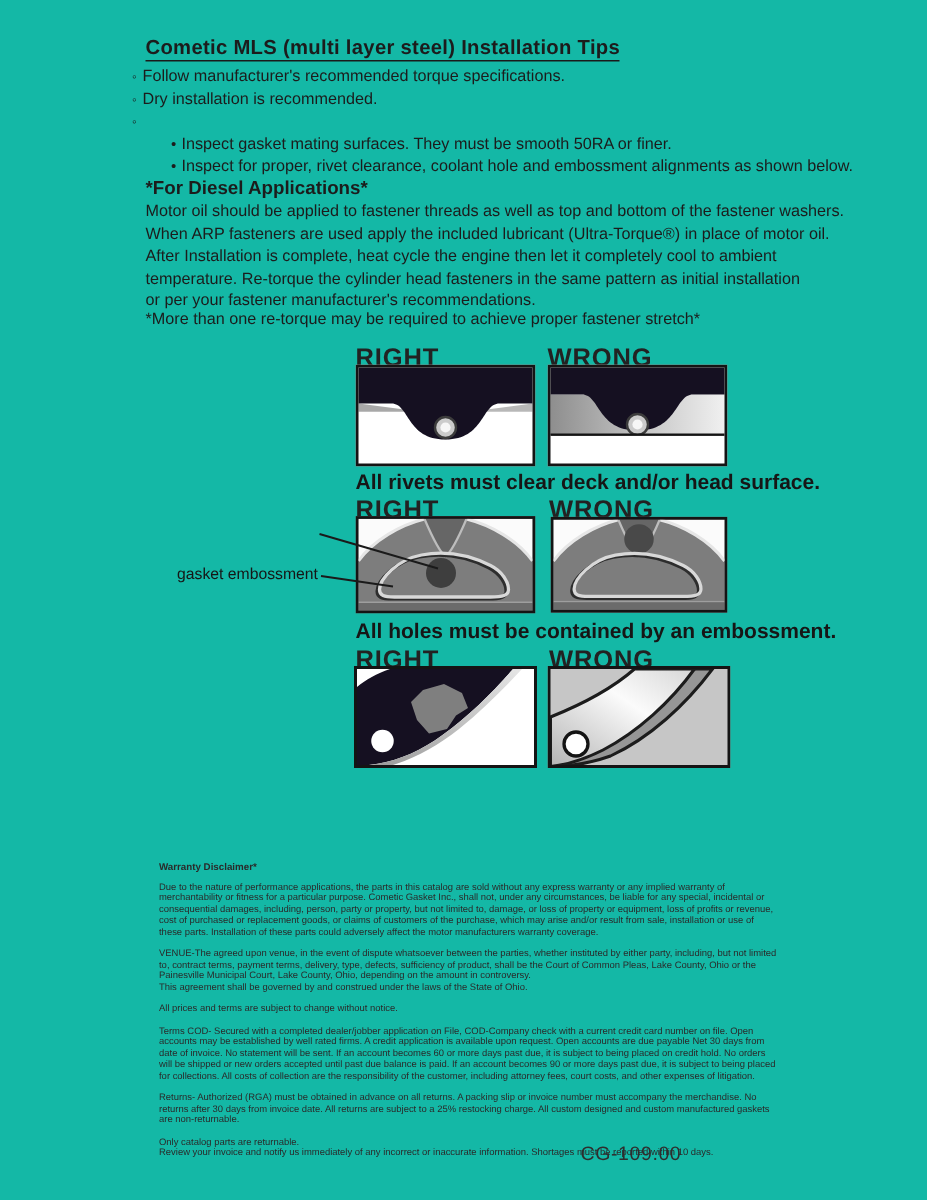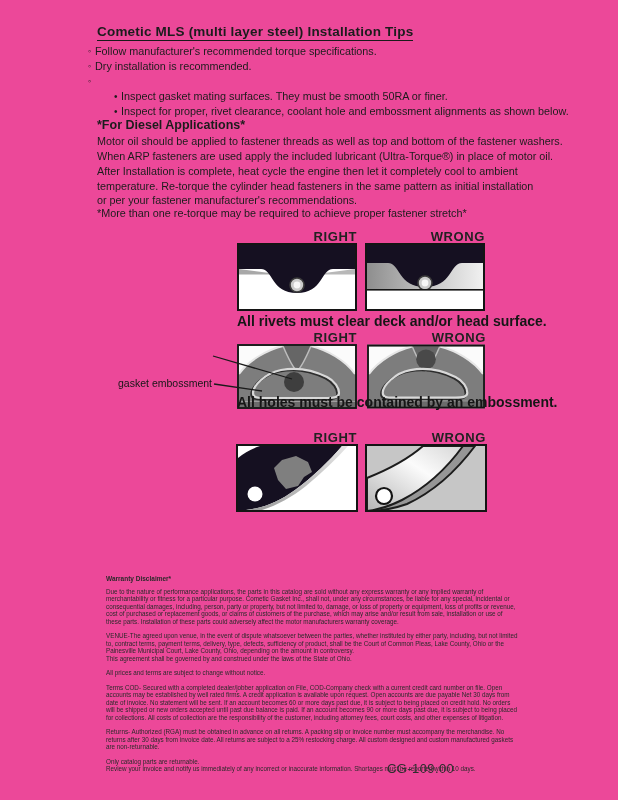--- a/index.html
+++ b/index.html
@@ -1,28 +1,28 @@
 <!DOCTYPE html>
 <html><head>
 <meta charset="utf-8">
 <style>
   html,body{margin:0;padding:0;background:#e8e8e8;}
-  #page{position:relative;width:618px;height:800px;background:#ec4899;margin:0 auto;
+  #page{position:relative;width:618px;height:800px;background:#14b8a6;margin:0 auto;
         font-family:"Liberation Sans","DejaVu Sans",sans-serif;color:#1c1c1c;overflow:hidden;}
   .abs{position:absolute;}
   .title{left:97px;top:24px;font-size:13.5px;font-weight:bold;border-bottom:1.6px solid #1a1a1a;padding-bottom:1px;letter-spacing:.2px;}
   .bullets{left:88px;top:44px;width:500px;font-size:10.8px;}
   .li{display:flex;line-height:15px;}
   .li .mk{width:7px;flex:0 0 7px;font-size:9px;line-height:15px;}
   .li.sub{margin-left:26px;}
   .li.sub .mk{font-size:10px;}
   .h2{left:97px;top:118px;font-size:12.5px;font-weight:bold;}
   .para{left:97px;width:482px;font-size:10.8px;line-height:14.6px;white-space:pre-line;}
   .p1{top:134px;} .p2{top:164px;} .pnote{top:206px;}
-  .rwlabel{font-size:13px;font-weight:bold;letter-spacing:.6px;text-align:right;width:120px;color:#222;}
+  .rwlabel{font-size:17px;font-weight:bold;letter-spacing:.6px;text-align:left;width:120px;color:#222;}
   .dbox{display:block;}
   .caption{font-size:14px;font-weight:bold;color:#161616;}
   .callout{font-size:10.5px;text-align:right;line-height:11.5px;color:#161616;}
   .legal{left:106px;top:575px;width:412px;font-size:6.3px;line-height:7.5px;color:#2a2a2a;}
   .legal .lh{font-weight:bold;font-size:6.5px;margin:0 0 5px 0;}
   .legal p{margin:0 0 7px 0;}
   .legal p.nogap{margin-bottom:0;}
   .footer-code{left:387px;top:761px;font-size:13px;color:#2e2e2e;letter-spacing:.4px;}
   svg{display:block;}
   #leader-lines{left:0;top:0;pointer-events:none;}
@@ -133,21 +133,21 @@
       <path d="M46,2 C52,16 56,24 60,27" stroke="#bdbdbd" stroke-width="1.5" fill="none"></path>
       <path d="M74,2 C68,16 64,24 60,27" stroke="#bdbdbd" stroke-width="1.5" fill="none"></path>
       <circle cx="60" cy="15" r="10" fill="#494949"></circle>
       <path d="M16,49 C16,42 28,29 44,26 C60,23 76,26 90,33 C98,37 102,44 102,49 C102,53 98,54 90,54 L26,54 C19,54 16,53 16,49 Z" fill="none" stroke="#2d2d2d" stroke-width="2.4" transform="translate(-1.5,1.2)"></path>
       <path d="M16,49 C16,42 28,29 44,26 C60,23 76,26 90,33 C98,37 102,44 102,49 C102,53 98,54 90,54 L26,54 C19,54 16,53 16,49 Z" fill="none" stroke="#d8d8d8" stroke-width="2.2"></path>
       <rect x="2" y="57" width="116" height="1" fill="#9e9e9e"></rect>
       <rect x="2" y="58" width="116" height="5" fill="#6b6b6b"></rect>
       <rect x="1" y="1" width="118" height="63" fill="none" stroke="#141414" stroke-width="1.8"></rect>
     </svg>
   </div>
-  <div class="abs caption" style="left:237px;top:394px;">All holes must be contained by an embossment.</div>
+  <div class="abs caption" style="left:237px;top:412px;">All holes must be contained by an embossment.</div>
 
   <div class="abs rwlabel" style="left:237px;top:430px;">RIGHT</div>
   <div class="abs rwlabel" style="left:366px;top:430px;">WRONG</div>
 
   <div class="abs" style="left:236px;top:444px;width:122px;height:68px;">
     <svg class="dbox" width="122" height="68" viewBox="0 0 122 68">
       <defs>
         <linearGradient id="g3r" x1="0" y1="1" x2="1" y2="0">
           <stop offset="0" stop-color="#9a9a9a"></stop>
             <stop offset="1" stop-color="#e6e6e6"></stop>

